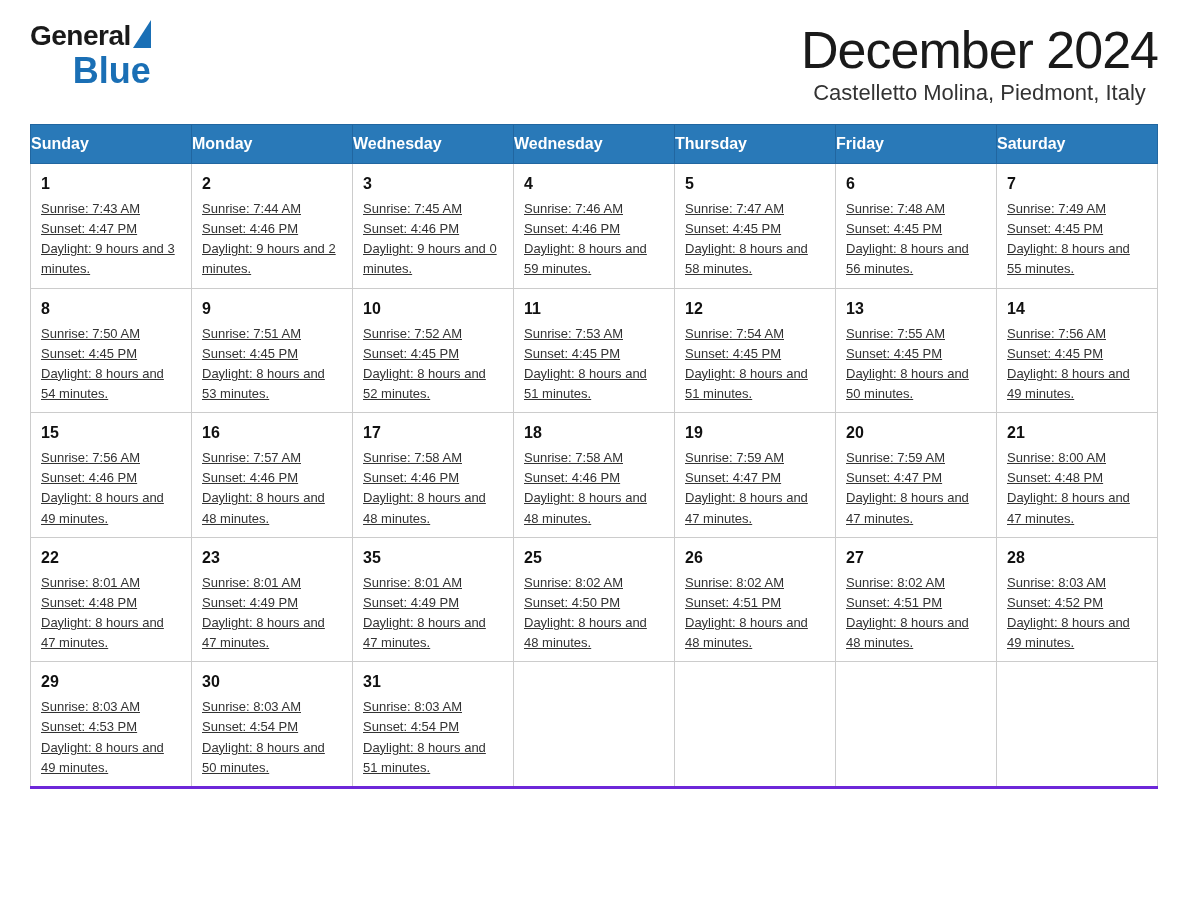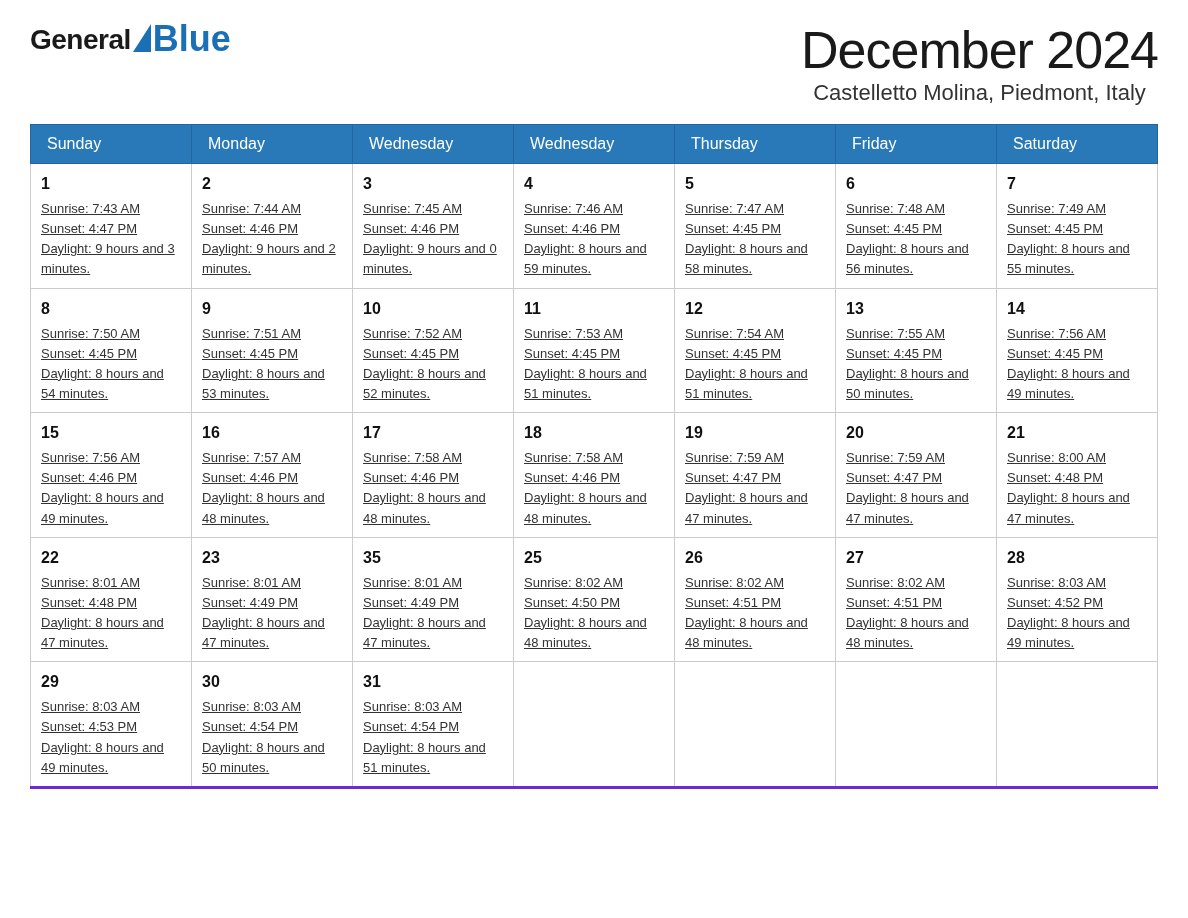--- a/index.html
+++ b/index.html
@@ -11,22 +11,22 @@
       padding: 20px 30px;
     }
     .header {
       display: flex;
       justify-content: space-between;
       align-items: flex-start;
       margin-bottom: 18px;
     }
     .logo {
       display: flex;
-      flex-direction: row;
-      align-items: center;
+      flex-direction: column;
+      align-items: flex-end;
     }
     .logo-top {
       display: flex;
       align-items: center;
     }
     .logo-general {
       font-size: 28px;
       font-weight: bold;
       color: #1a1a1a;
       letter-spacing: -0.5px;
@@ -64,22 +64,22 @@
     }
     .calendar {
       width: 100%;
       border-collapse: collapse;
       border: 1px solid #ccc;
     }
     .calendar th {
       background-color: #2979b8;
       color: #fff;
       font-size: 16px;
-      font-weight: 400;
-      padding: 10px 16px;
+      font-weight: 700;
+      padding: 10px 0;
       text-align: left;
       border: 1px solid #2166a0;
     }
     .calendar td {
       vertical-align: top;
       padding: 8px 10px;
       border: 1px solid #ccc;
       width: 14.28%;
       min-height: 105px;
       font-size: 13px;

